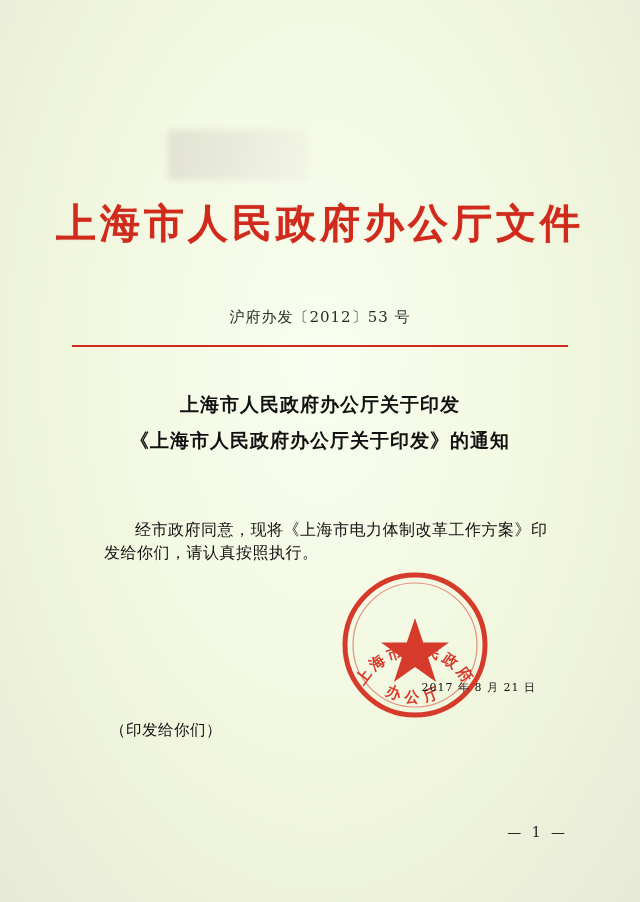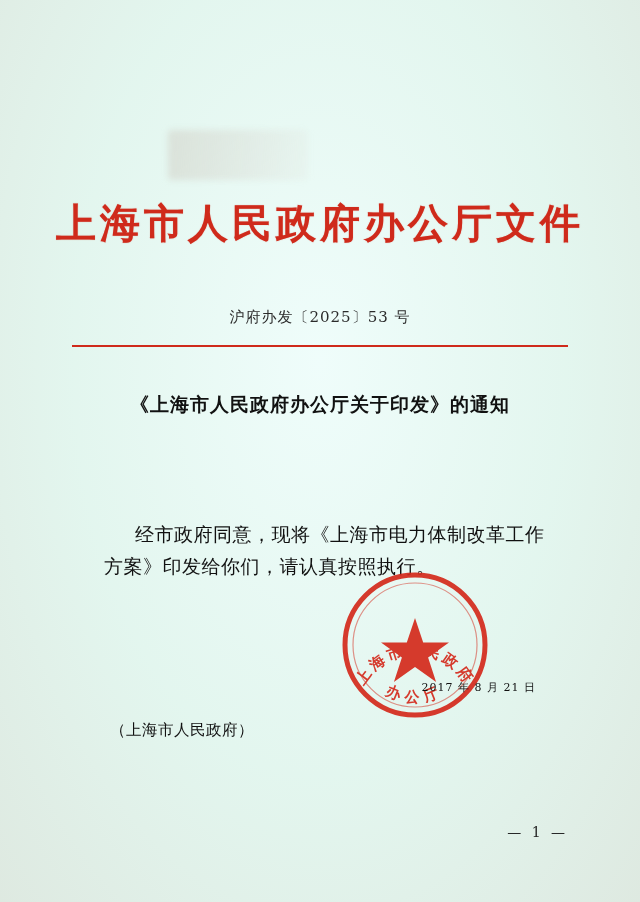--- a/index.html
+++ b/index.html
@@ -7,21 +7,21 @@
     padding: 0;
     background: #d8d8d4;
   }
   body {
     font-family: "DejaVu Serif", serif;
   }
   .page {
     position: relative;
     width: 640px;
     height: 902px;
-    background: #5eead4;
+    background: #bef264;
     overflow: hidden;
   }
   
   .paper-tint {
     position: absolute;
     inset: 0;
     background:
       radial-gradient(ellipse at 50% 40%, rgba(255,255,255,0.9) 0%, rgba(250,248,243,0.85) 55%, rgba(236,233,226,0.9) 100%);
     pointer-events: none;
   }
@@ -79,23 +79,23 @@
     left: 104px;
     font-size: 15.5px;
     color: #111;
     letter-spacing: 0.5px;
   }
   .para {
     position: absolute;
     top: 518px;
     left: 104px;
     right: 80px;
-    font-size: 19px;
+    font-size: 16px;
     color: #111;
-    line-height: 32px;
+    line-height: 23px;
     letter-spacing: 0.5px;
   }
   .para .indent {
     display: inline-block;
     width: 31px;
   }
   .date-line {
     position: absolute;
     top: 680px;
     right: 104px;
@@ -145,25 +145,26 @@
 <body>
 
 <div class="page">
   <div class="paper-tint"></div>
   <div class="ghost-text"></div>
 
   <div class="doc-body">
 
     <div class="masthead">上海市人民政府办公厅文件</div>
 
-    <div class="doc-number">沪府办发〔2025〕53 号</div>
+    <div class="doc-number">沪府办发〔2012〕53 号</div>
 
     <div class="red-rule"></div>
 
     <div class="title">
+      <span>上海市人民政府办公厅关于印发</span>
       <span class="line2">《上海市人民政府办公厅关于印发》的通知</span>
     </div>
 
 
     <div class="para">
       <span class="indent"></span><span>经市政府同意，现将《上海市电力体制改革工作方案》印发给你们，请认真按照执行。</span>
     </div>
 
     <div class="seal">
       <svg width="150" height="150" viewBox="0 0 150 150" aria-hidden="true">
@@ -176,17 +177,17 @@
         </text>
         <text fill="#d42a1c" font-size="15" font-family="DejaVu Serif, serif" font-weight="bold" letter-spacing="6">
           <textPath href="#sealBottom" startOffset="50%" text-anchor="middle">办公厅</textPath>
         </text>
         <polygon points="75,48 83.2,72.5 109,72.5 88.1,87.6 96.1,112 75,97 53.9,112 61.9,87.6 41,72.5 66.8,72.5" fill="#d42a1c"></polygon>
       </svg>
     </div>
 
     <div class="date-line">2017 年 8 月 21 日</div>
 
-    <div class="public-note">（上海市人民政府）</div>
+    <div class="public-note">（印发给你们）</div>
 
     <div class="page-number">— 1 —</div>
   </div>
 </div>
 
 </body></html>

